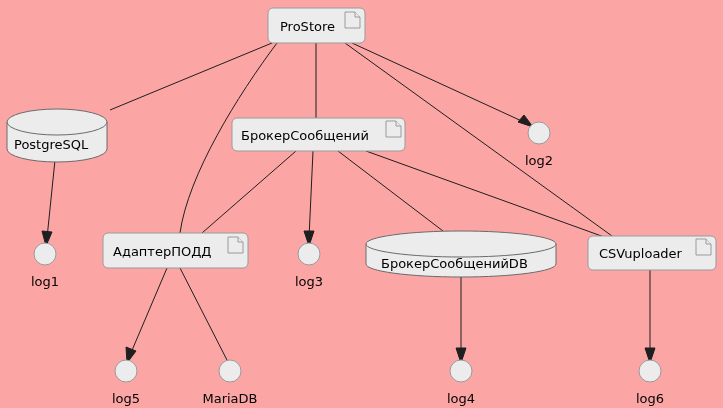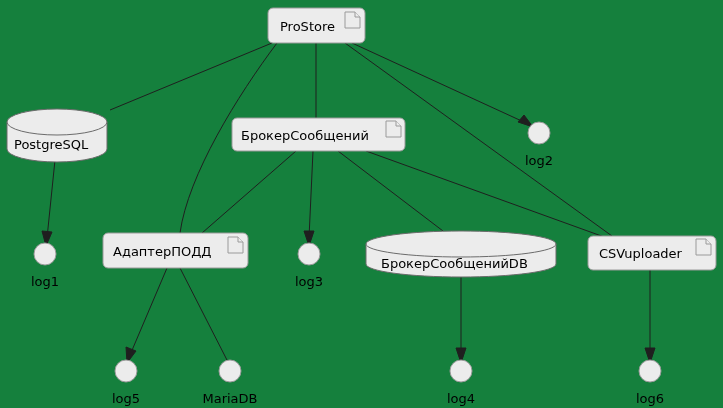--- a/index.html
+++ b/index.html
@@ -4,21 +4,21 @@
 <style>
   html, body {
     margin: 0;
     padding: 0;
     background: #FFFFFF;
   }
   #canvas {
     position: relative;
     width: 723px;
     height: 408px;
-    background: #15803d;
+    background: #fca5a5;
     overflow: hidden;
     font-family: "DejaVu Sans", sans-serif;
   }
   svg#diagram {
     position: absolute;
     top: 0;
     left: 0;
     width: 723px;
     height: 408px;
   }

